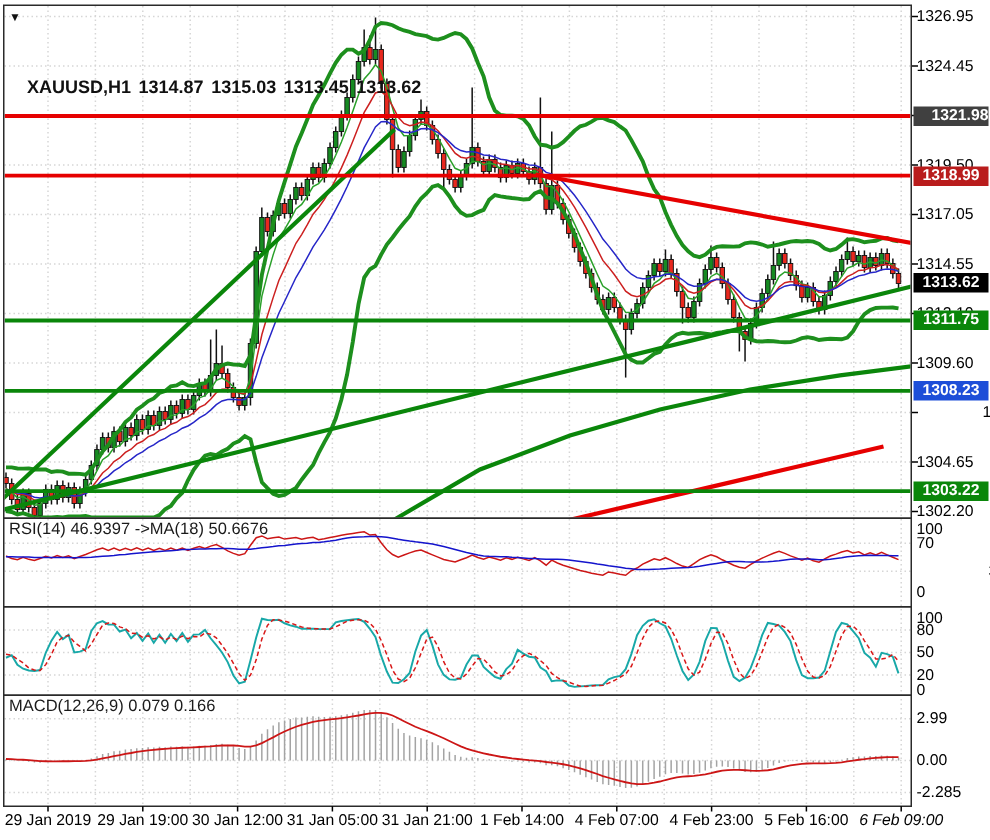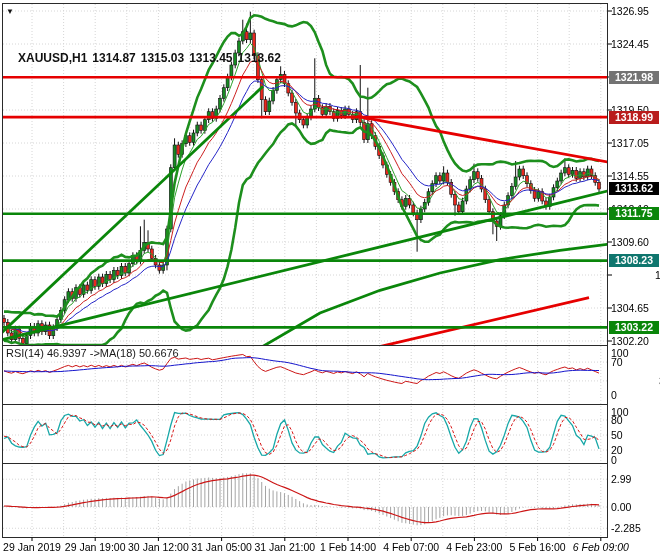--- a/index.html
+++ b/index.html
@@ -607,37 +607,38 @@
         <line x1="474.40000000000003" y1="537.5" x2="474.40000000000003" y2="541" stroke="#000"></line>
         <line x1="537.6" y1="537.5" x2="537.6" y2="541" stroke="#000"></line>
         <line x1="600.8000000000001" y1="537.5" x2="600.8000000000001" y2="541" stroke="#000"></line>
       </g>
     </svg>
   <span id="dd-icon">▼</span>
   <div id="title">
     <span>XAUUSD,H1</span><span>1314.87</span><span>1315.03</span><span>1313.45</span><span>1313.62</span>
   </div>
   <div class="plabel" style="top:347px">RSI(14) 46.9397  -&gt;MA(18) 50.6676</div>
+  <div class="plabel" style="top:465px">MACD(12,26,9) 0.079 0.166</div>
   <div id="overlay">
       <div class="lbl" style="top: 5px;">1326.95</div>
       <div class="lbl" style="top: 38px;">1324.45</div>
       <div class="lbl" style="top: 71px;">1322.00</div>
       <div class="lbl" style="top: 104px;">1319.50</div>
       <div class="lbl" style="top: 137px;">1317.05</div>
       <div class="lbl" style="top: 170px;">1314.55</div>
       <div class="lbl" style="top: 203px;">1312.10</div>
       <div class="lbl" style="top: 236px;">1309.60</div>
       <div class="lbl" style="top: 269px; margin-left: 44px;">1307.15</div>
       <div class="lbl" style="top: 302px;">1304.65</div>
       <div class="lbl" style="top: 335px;">1302.20</div>
-      <div class="badge" style="top: 70.8px; background: #737373;">1321.98</div>
+      <div class="badge" style="top: 70.8px; background: #404040; text-align: right;">1321.98</div>
       <div class="badge" style="top: 110.6px; background: #b91c1c;">1318.99</div>
       <div class="badge" style="top: 182.2px; background: rgb(0, 0, 0);">1313.62</div>
       <div class="badge" style="top: 207.2px; background: rgb(10, 134, 10);">1311.75</div>
-      <div class="badge" style="top: 254.1px; background: #0f766e;">1308.23</div>
+      <div class="badge" style="top: 254.1px; background: #1d4ed8;">1308.23</div>
       <div class="badge" style="top: 320.9px; background: rgb(10, 134, 10);">1303.22</div>
       <div class="tlabel" style="left: 32px;">29 Jan 2019</div>
       <div class="tlabel" style="left: 95.2px;">29 Jan 19:00</div>
       <div class="tlabel" style="left: 158.4px;">30 Jan 12:00</div>
       <div class="tlabel" style="left: 221.6px;">31 Jan 05:00</div>
       <div class="tlabel" style="left: 284.8px;">31 Jan 21:00</div>
       <div class="tlabel" style="left: 348px;">1 Feb 14:00</div>
       <div class="tlabel" style="left: 411.2px;">4 Feb 07:00</div>
       <div class="tlabel" style="left: 474.4px;">4 Feb 23:00</div>
       <div class="tlabel" style="left: 537.6px;">5 Feb 16:00</div>

